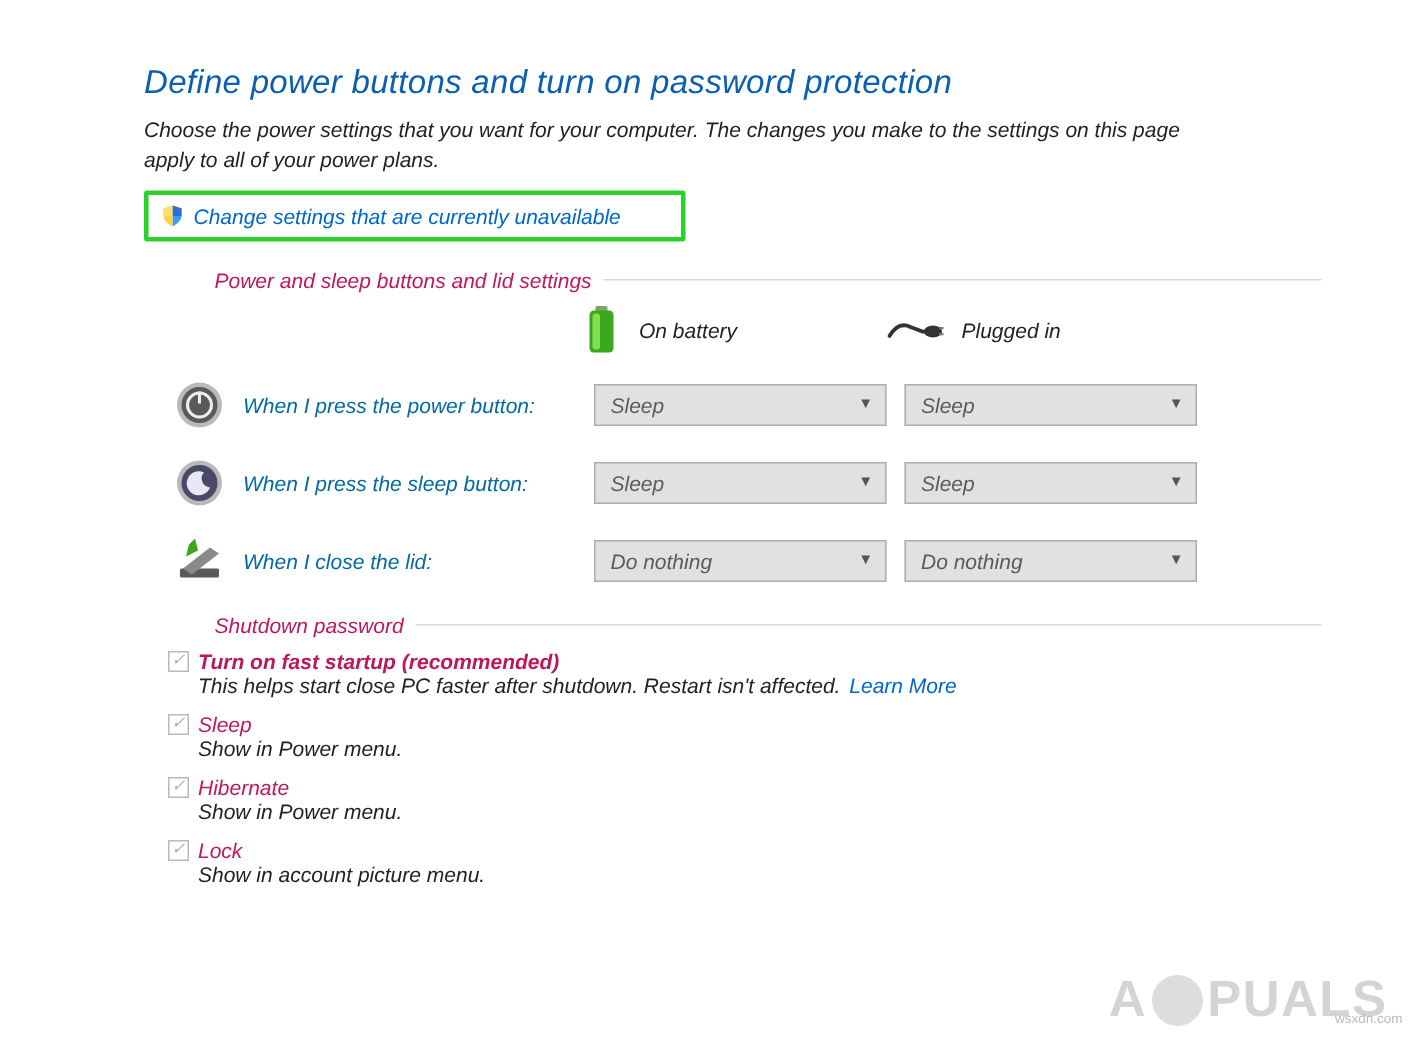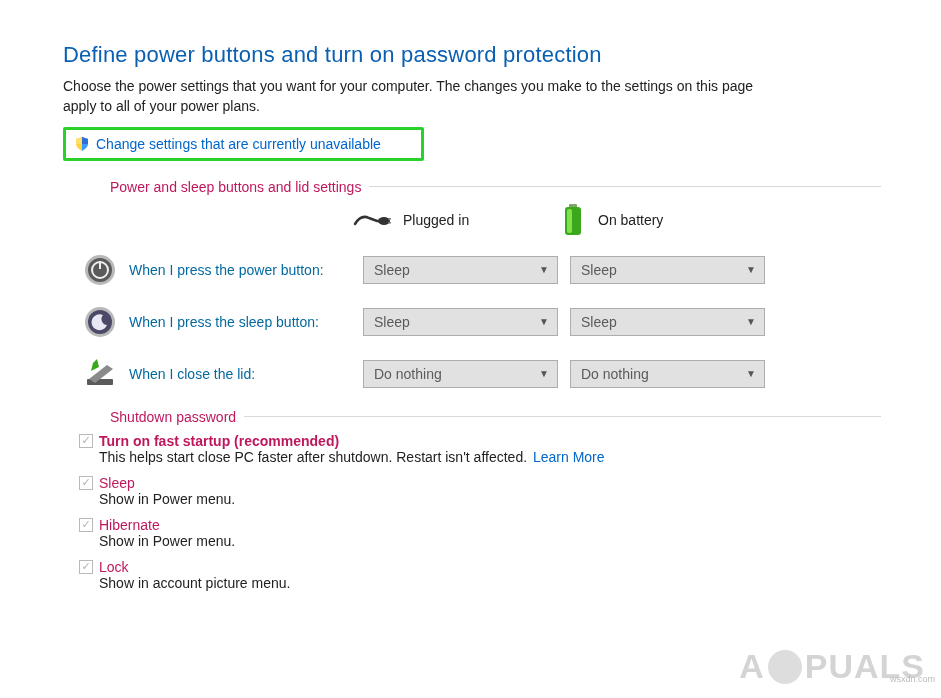--- a/index.html
+++ b/index.html
@@ -9,21 +9,22 @@
     font-family: "Segoe UI", Tahoma, sans-serif;
     font-size: 14px;
     color: #222;
     background: #fff;
     width: 941px;
     height: 698px;
     overflow: hidden;
     position: relative;
   }
   .page {
-    padding: 30px 60px 0 63px;
+    padding: 30px 60px 0 96px;
+    font-style: italic;
   }
   .page-title {
     font-size: 22px;
     font-weight: 400;
     color: #0a5fb3;
     margin: 12px 0 8px 0;
     letter-spacing: 0.2px;
   }
   .page-desc {
     margin: 0 0 10px 0;
@@ -201,39 +202,39 @@
   </div>
 
   
   <div class="section-header">
     <span class="section-label">Power and sleep buttons and lid settings</span>
     <span class="rule"></span>
   </div>
 
   <div class="columns-header">
     <div class="col-h">
+      <span class="battery-icon">
+        <svg width="30" height="34" viewBox="0 0 30 34">
+          <rect x="11" y="1" width="8" height="4" rx="1" fill="#7fa66a"></rect>
+          <rect x="7" y="4" width="16" height="28" rx="3" fill="#3aa81a"></rect>
+          <rect x="9" y="6" width="5" height="24" rx="2" fill="#7fe24d"></rect>
+        </svg>
+      </span>
+      <span>On battery</span>
+    </div>
+    <div class="col-h">
       <span class="plug-icon">
         <svg width="40" height="20" viewBox="0 0 40 20">
           <path d="M2 14 Q8 4 16 8 L24 11 L30 11" stroke="#333" stroke-width="2.5" fill="none" stroke-linecap="round"></path>
           <ellipse cx="31" cy="11" rx="6" ry="4" fill="#333"></ellipse>
           <rect x="35" y="8" width="3" height="1.5" fill="#777"></rect>
           <rect x="35" y="12" width="3" height="1.5" fill="#777"></rect>
         </svg>
       </span>
       <span>Plugged in</span>
-    </div>
-    <div class="col-h">
-      <span class="battery-icon">
-        <svg width="30" height="34" viewBox="0 0 30 34">
-          <rect x="11" y="1" width="8" height="4" rx="1" fill="#7fa66a"></rect>
-          <rect x="7" y="4" width="16" height="28" rx="3" fill="#3aa81a"></rect>
-          <rect x="9" y="6" width="5" height="24" rx="2" fill="#7fe24d"></rect>
-        </svg>
-      </span>
-      <span>On battery</span>
     </div>
   </div>
 
   
   <div class="setting-row">
     <span class="setting-icon">
       <svg width="34" height="34" viewBox="0 0 34 34">
         <circle cx="17" cy="17" r="15" fill="#b9b9b9"></circle>
         <circle cx="17" cy="17" r="12" fill="#5a5a5a"></circle>
         <circle cx="17" cy="17" r="8" fill="none" stroke="#eee" stroke-width="2"></circle>

